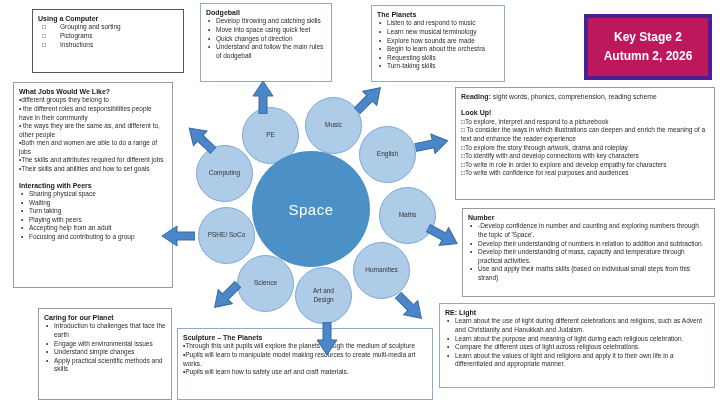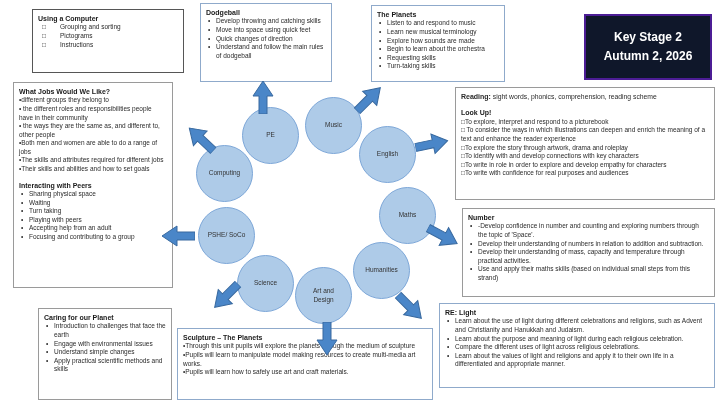--- a/index.html
+++ b/index.html
@@ -22,21 +22,21 @@
   .inline-lead b{font-size:7px;}
   .circle{position:absolute;width:57px;height:57px;border-radius:50%;
     background:#aecbe8;border:1px solid #7da7d8;box-sizing:border-box;
     display:flex;align-items:center;justify-content:center;text-align:center;
     font-size:6.5px;color:#333;z-index:2;padding:0 7px;line-height:1.25;}
   .space-circle{position:absolute;left:252px;top:151px;width:118px;height:116px;
     border-radius:50%;background:#4b90c6;display:flex;align-items:center;justify-content:center;
     color:#fff;font-size:15px;z-index:3;letter-spacing:.5px;}
   .arrow{position:absolute;width:34px;height:22px;z-index:4;}
   .badge{position:absolute;left:584px;top:14px;width:128px;height:66px;
-    background:#0f172a;border:2px solid #4c1d95;box-sizing:border-box;
+    background:#be185d;border:4px solid #4c1d95;box-sizing:border-box;
     display:flex;flex-direction:column;align-items:center;justify-content:center;
     color:#fff;font-weight:bold;font-size:12px;line-height:1.55;z-index:1;}
 </style>
 </head>
 <body>
 
 <div id="slide">
 
   <div class="box b-dark" style="left:32px;top:9px;width:152px;height:64px;">
     <div class="box-title">Using a Computer</div>
@@ -243,20 +243,23 @@
   <div class="circle" style="left:237px;top:255px;">
       <span>Science</span>
     </div>
   <div class="circle" style="left:198px;top:207px;">
       <span>PSHE/ SoCo</span>
     </div>
   <div class="circle" style="left:196px;top:145px;">
       <span>Computing</span>
     </div>
 
+  <div class="space-circle">
+      <span>Space</span>
+    </div>
 
   <div class="arrow" style="left:246px;top:86px;transform:rotate(-90deg);">
     <svg width="34" height="22" viewBox="0 0 34 22">
         <polygon points="0,7 18,7 18,1 33,11 18,21 18,15 0,15" fill="#4a86c8" stroke="#38699f" stroke-width="1"></polygon>
       </svg>
   </div>
   <div class="arrow" style="left:352px;top:88px;transform:rotate(-45deg);">
     <svg width="34" height="22" viewBox="0 0 34 22">
         <polygon points="0,7 18,7 18,1 33,11 18,21 18,15 0,15" fill="#4a86c8" stroke="#38699f" stroke-width="1"></polygon>
       </svg>

